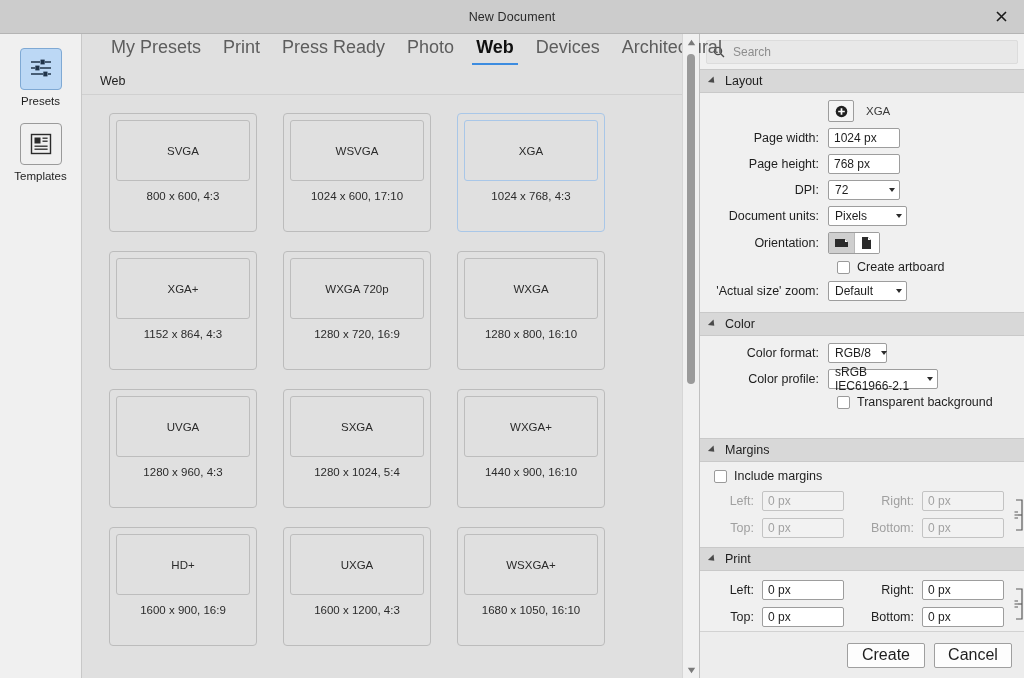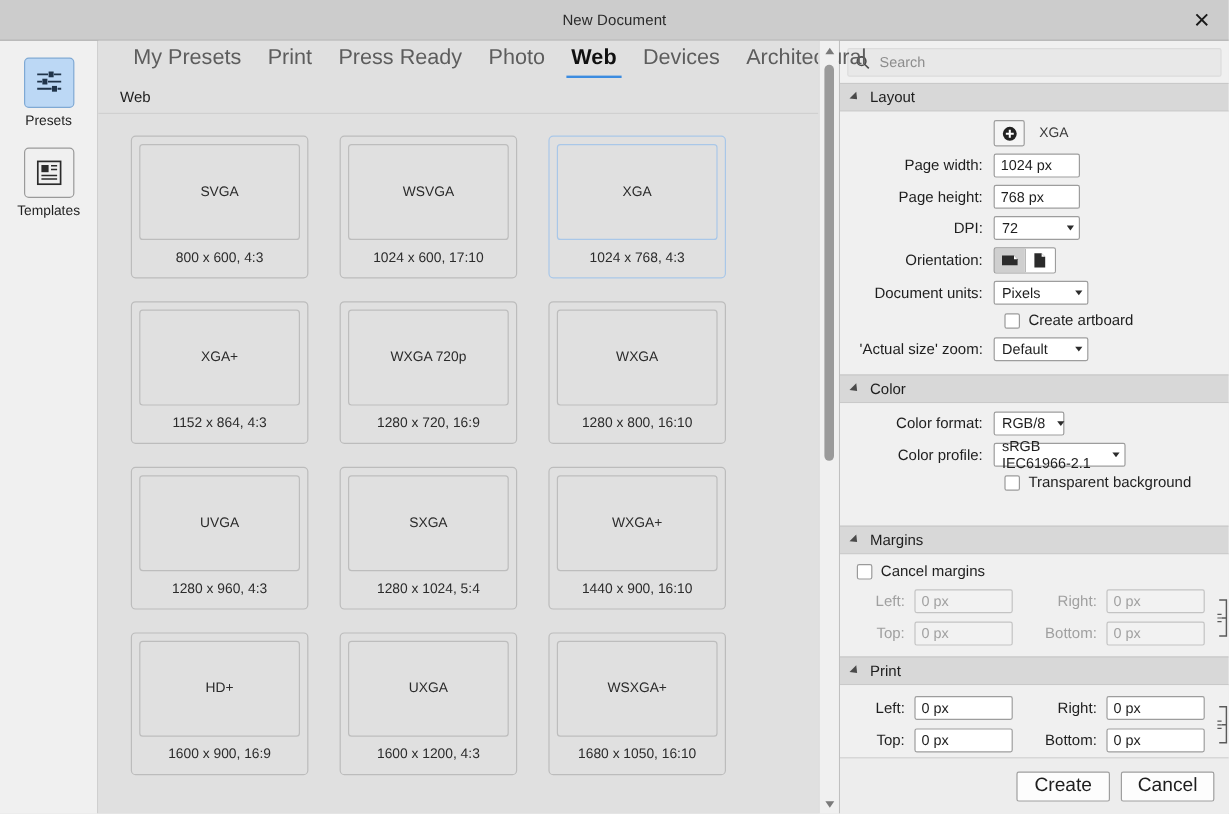--- a/index.html
+++ b/index.html
@@ -173,21 +173,21 @@
     flex-direction: column;
     align-items: center;
     padding: 6px;
     cursor: pointer;
   }
   .card.selected {
     border: 1px solid #a9c7e8;
   }
   .card-thumb {
     width: 134px;
-    height: 80px;
+    height: 61px;
     border: 1px solid #bdbdbd;
     border-radius: 3px;
     background: #e0e0e0;
     display: flex;
     align-items: center;
     justify-content: center;
     box-sizing: border-box;
   }
   .card.selected .card-thumb { border-color: #a9c7e8; }
   .card-name {
@@ -661,45 +661,45 @@
 
           <div class="row">
             <div class="row-label">DPI:</div>
             <div class="selectbox" style="width:72px">
               <span>72</span>
               <span class="caret"></span>
             </div>
           </div>
 
           <div class="row">
+            <div class="row-label">Document units:</div>
+            <div class="selectbox" style="width:79px">
+              <span>Pixels</span>
+              <span class="caret"></span>
+            </div>
+          </div>
+
+          <div class="row">
             <div class="row-label">Orientation:</div>
             <div class="orient-group">
               <div class="orient-btn active">
                 <svg width="15" height="12" viewBox="0 0 15 12">
                   <path d="M1 2 H11 L14 5 V10 H1 Z" fill="#2b2b2b"></path>
                   <path d="M11 2 V5 H14" fill="#ffffff"></path>
                 </svg>
               </div>
               <div class="orient-btn">
                 <svg width="11" height="14" viewBox="0 0 11 14">
                   <path d="M1 1 H7 L10 4 V13 H1 Z" fill="#2b2b2b"></path>
                   <path d="M7 1 V4 H10" fill="#ffffff"></path>
                 </svg>
               </div>
             </div>
           </div>
 
-          <div class="row">
-            <div class="row-label">Document units:</div>
-            <div class="selectbox" style="width:79px">
-              <span>Pixels</span>
-              <span class="caret"></span>
-            </div>
-          </div>
-
           <div class="cbrow indent">
             <div class="cbox"></div>
             <div class="cbrow-label">Create artboard</div>
           </div>
 
           <div class="row" style="margin-bottom:2px">
             <div class="row-label">'Actual size' zoom:</div>
             <div class="selectbox" style="width:79px">
               <span>Default</span>
               <span class="caret"></span>
@@ -732,21 +732,21 @@
           </div>
         </div>
 
         <div class="grp-header">
           <span class="tri"></span>
           <span>Margins</span>
         </div>
         <div class="grp-body">
           <div class="cbrow" style="padding-left:4px;margin-bottom:8px">
             <div class="cbox"></div>
-            <div class="cbrow-label">Cancel margins</div>
+            <div class="cbrow-label">Include margins</div>
           </div>
           <div class="mgrid">
             <div class="mlabel dim">Left:</div>
             <input class="txtfield dim" type="text" value="0 px" style="">
             <div class="mlabel dim">Right:</div>
             <input class="txtfield dim" type="text" value="0 px" style="">
             <div class="chain">
               <svg width="10" height="34" viewBox="0 0 10 34">
                 <path d="M2 2 H8 V32 H2" fill="none" stroke="#5a5a5a" stroke-width="1.2"></path>
                 <path d="M8 17 H4" stroke="#5a5a5a" stroke-width="1.2"></path>

